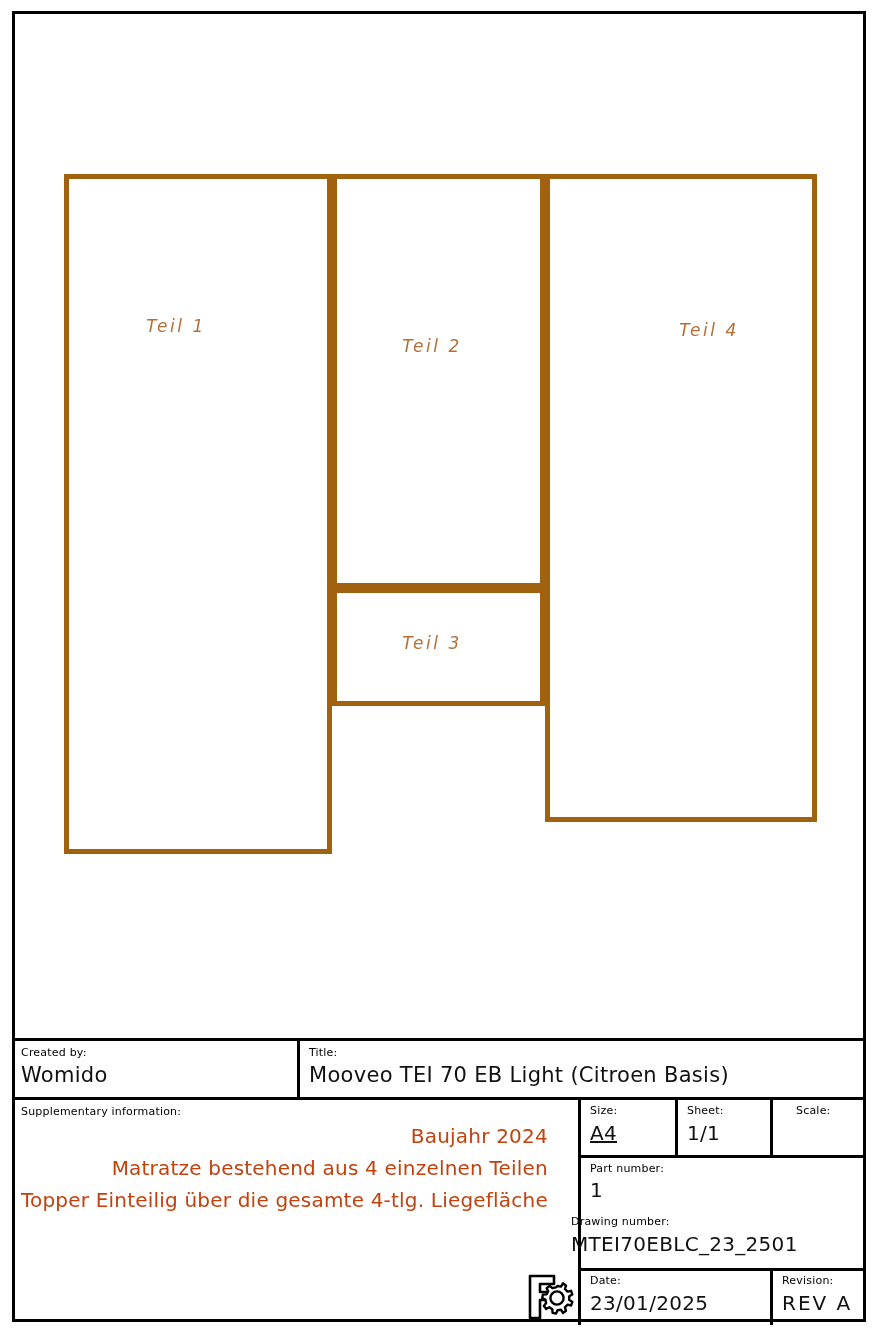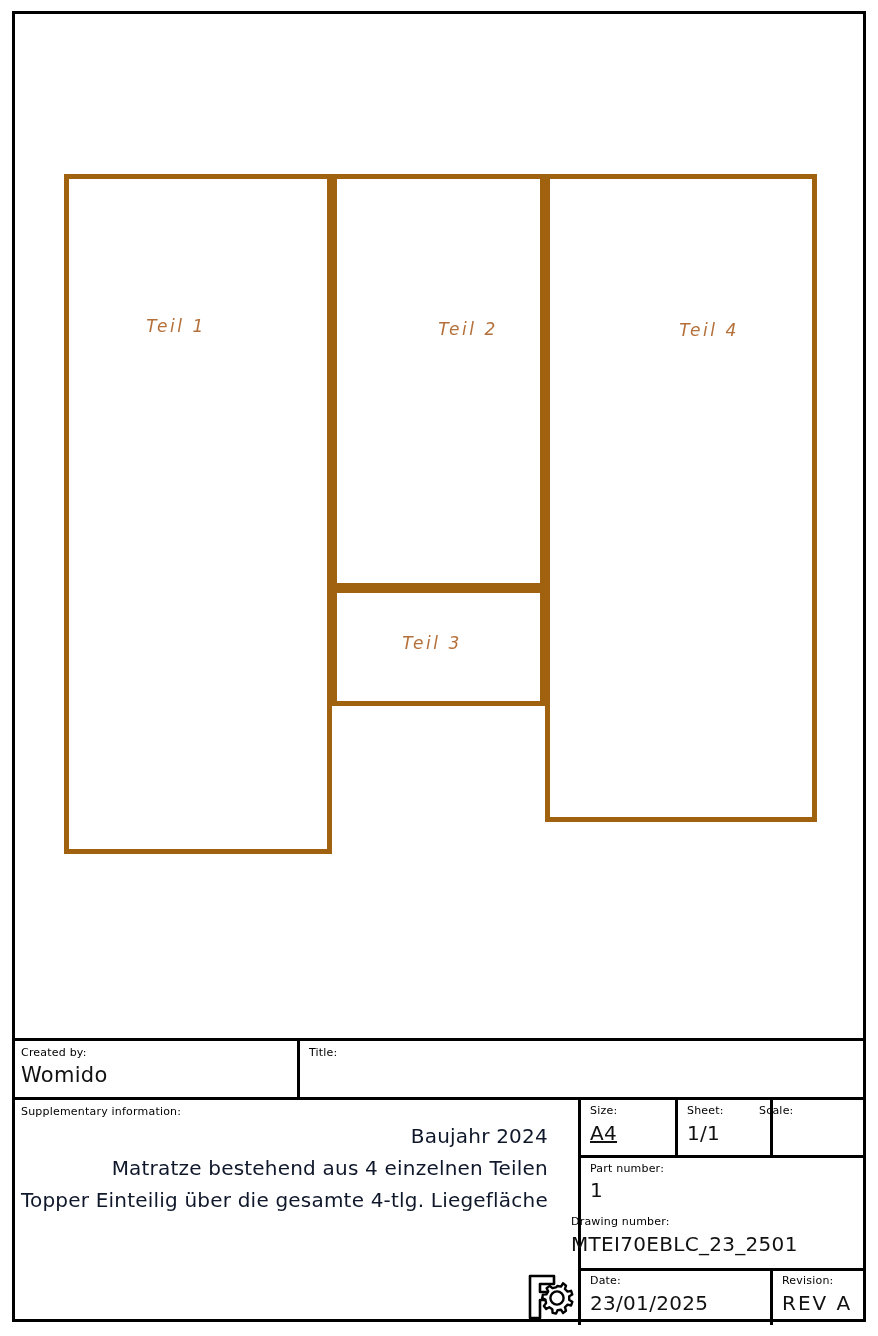--- a/index.html
+++ b/index.html
@@ -90,21 +90,21 @@
     line-height: 25px;
     white-space: nowrap;
     letter-spacing: 0.3px;
   }
   .val-sm {
     font-size: 20px;
   }
   .supp-line {
     font-family: "DejaVu Sans", sans-serif;
     font-size: 20px;
-    color: #0f172a;
+    color: #c2410c;
     line-height: 32px;
     white-space: nowrap;
     letter-spacing: 0.2px;
   }
 
   
   #logo {
     position: absolute;
     left: 524px;
     top: 1272px;
@@ -120,21 +120,21 @@
   <div id="frame"></div>
 
   <div id="drawing">
 
     <div class="part" style="left:64px; top:174px; width:268px; height:680px;"></div>
     <div class="part" style="left:332px; top:174px; width:213px; height:414px;"></div>
     <div class="part" style="left:332px; top:588px; width:213px; height:118px;"></div>
     <div class="part" style="left:545px; top:174px; width:272px; height:648px;"></div>
 
     <div class="part-label" style="left:176px; top:326px;">Teil 1</div>
-    <div class="part-label" style="left:432px; top:329px;margin-left:36px;">Teil 2</div>
+    <div class="part-label" style="left:432px; top:346px;">Teil 2</div>
     <div class="part-label" style="left:432px; top:643px;">Teil 3</div>
     <div class="part-label" style="left:709px; top:330px;">Teil 4</div>
   </div>
 
   <div id="titleblock">
 
     <div class="tb-line" style="left:0; top:56px; width:854px; height:3px;"></div>
     <div class="tb-line" style="left:566px; top:114px; width:288px; height:3px;"></div>
     <div class="tb-line" style="left:566px; top:227px; width:288px; height:3px;"></div>
 
@@ -144,20 +144,21 @@
     <div class="tb-line" style="left:758px; top:56px; width:3px; height:58px;"></div>
     <div class="tb-line" style="left:758px; top:230px; width:3px; height:54px;"></div>
 
     <div class="tb-cell" style="left:0; top:0; width:285px; height:56px;">
       <div class="cap" style="position:absolute; left:9px; top:5px;">Created by:</div>
       <div class="val" style="position:absolute; left:9px; top:22px;">Womido</div>
     </div>
 
     <div class="tb-cell" style="left:288px; top:0; width:566px; height:56px;">
       <div class="cap" style="position:absolute; left:9px; top:5px;">Title:</div>
+      <div class="val" style="position:absolute; left:9px; top:22px;">Mooveo TEI 70 EB Light (Citroen Basis)</div>
     </div>
 
     <div class="tb-cell" style="left:0; top:59px; width:566px; height:225px;">
       <div class="cap" style="position:absolute; left:9px; top:5px;">Supplementary information:</div>
       <div style="position:absolute; left:9px; top:20px;">
         <div class="supp-line">Baujahr 2024</div>
         <div class="supp-line">Matratze bestehend aus 4 einzelnen Teilen</div>
         <div class="supp-line">Topper Einteilig über die gesamte 4-tlg. Liegefläche</div>
       </div>
     </div>
@@ -165,21 +166,21 @@
     <div class="tb-cell" style="left:569px; top:59px; width:94px; height:55px;">
       <div class="cap" style="position:absolute; left:9px; top:4px;">Size:</div>
       <div class="val val-sm" style="position:absolute; left:9px; top:21px;text-decoration:underline;">A4</div>
     </div>
 
     <div class="tb-cell" style="left:666px; top:59px; width:92px; height:55px;">
       <div class="cap" style="position:absolute; left:9px; top:4px;">Sheet:</div>
       <div class="val val-sm" style="position:absolute; left:9px; top:21px;">1/1</div>
     </div>
 
-    <div class="tb-cell" style="left:738px; top:59px; width:77px; height:55px;padding-left:32px;">
+    <div class="tb-cell" style="left:775px; top:59px; width:77px; height:55px;padding-left:32px;">
       <div class="cap" style="position:absolute; left:9px; top:4px;">Scale:</div>
       <div class="val val-sm" style="position:absolute; left:9px; top:21px;"></div>
     </div>
 
     <div class="tb-cell" style="left:569px; top:117px; width:332px; height:55px;">
       <div class="cap" style="position:absolute; left:9px; top:4px;">Part number:</div>
       <div class="val val-sm" style="position:absolute; left:9px; top:20px;">1</div>
     </div>
 
     <div class="tb-cell" style="left:550px; top:172px; width:285px; height:55px;text-decoration:underline;">

